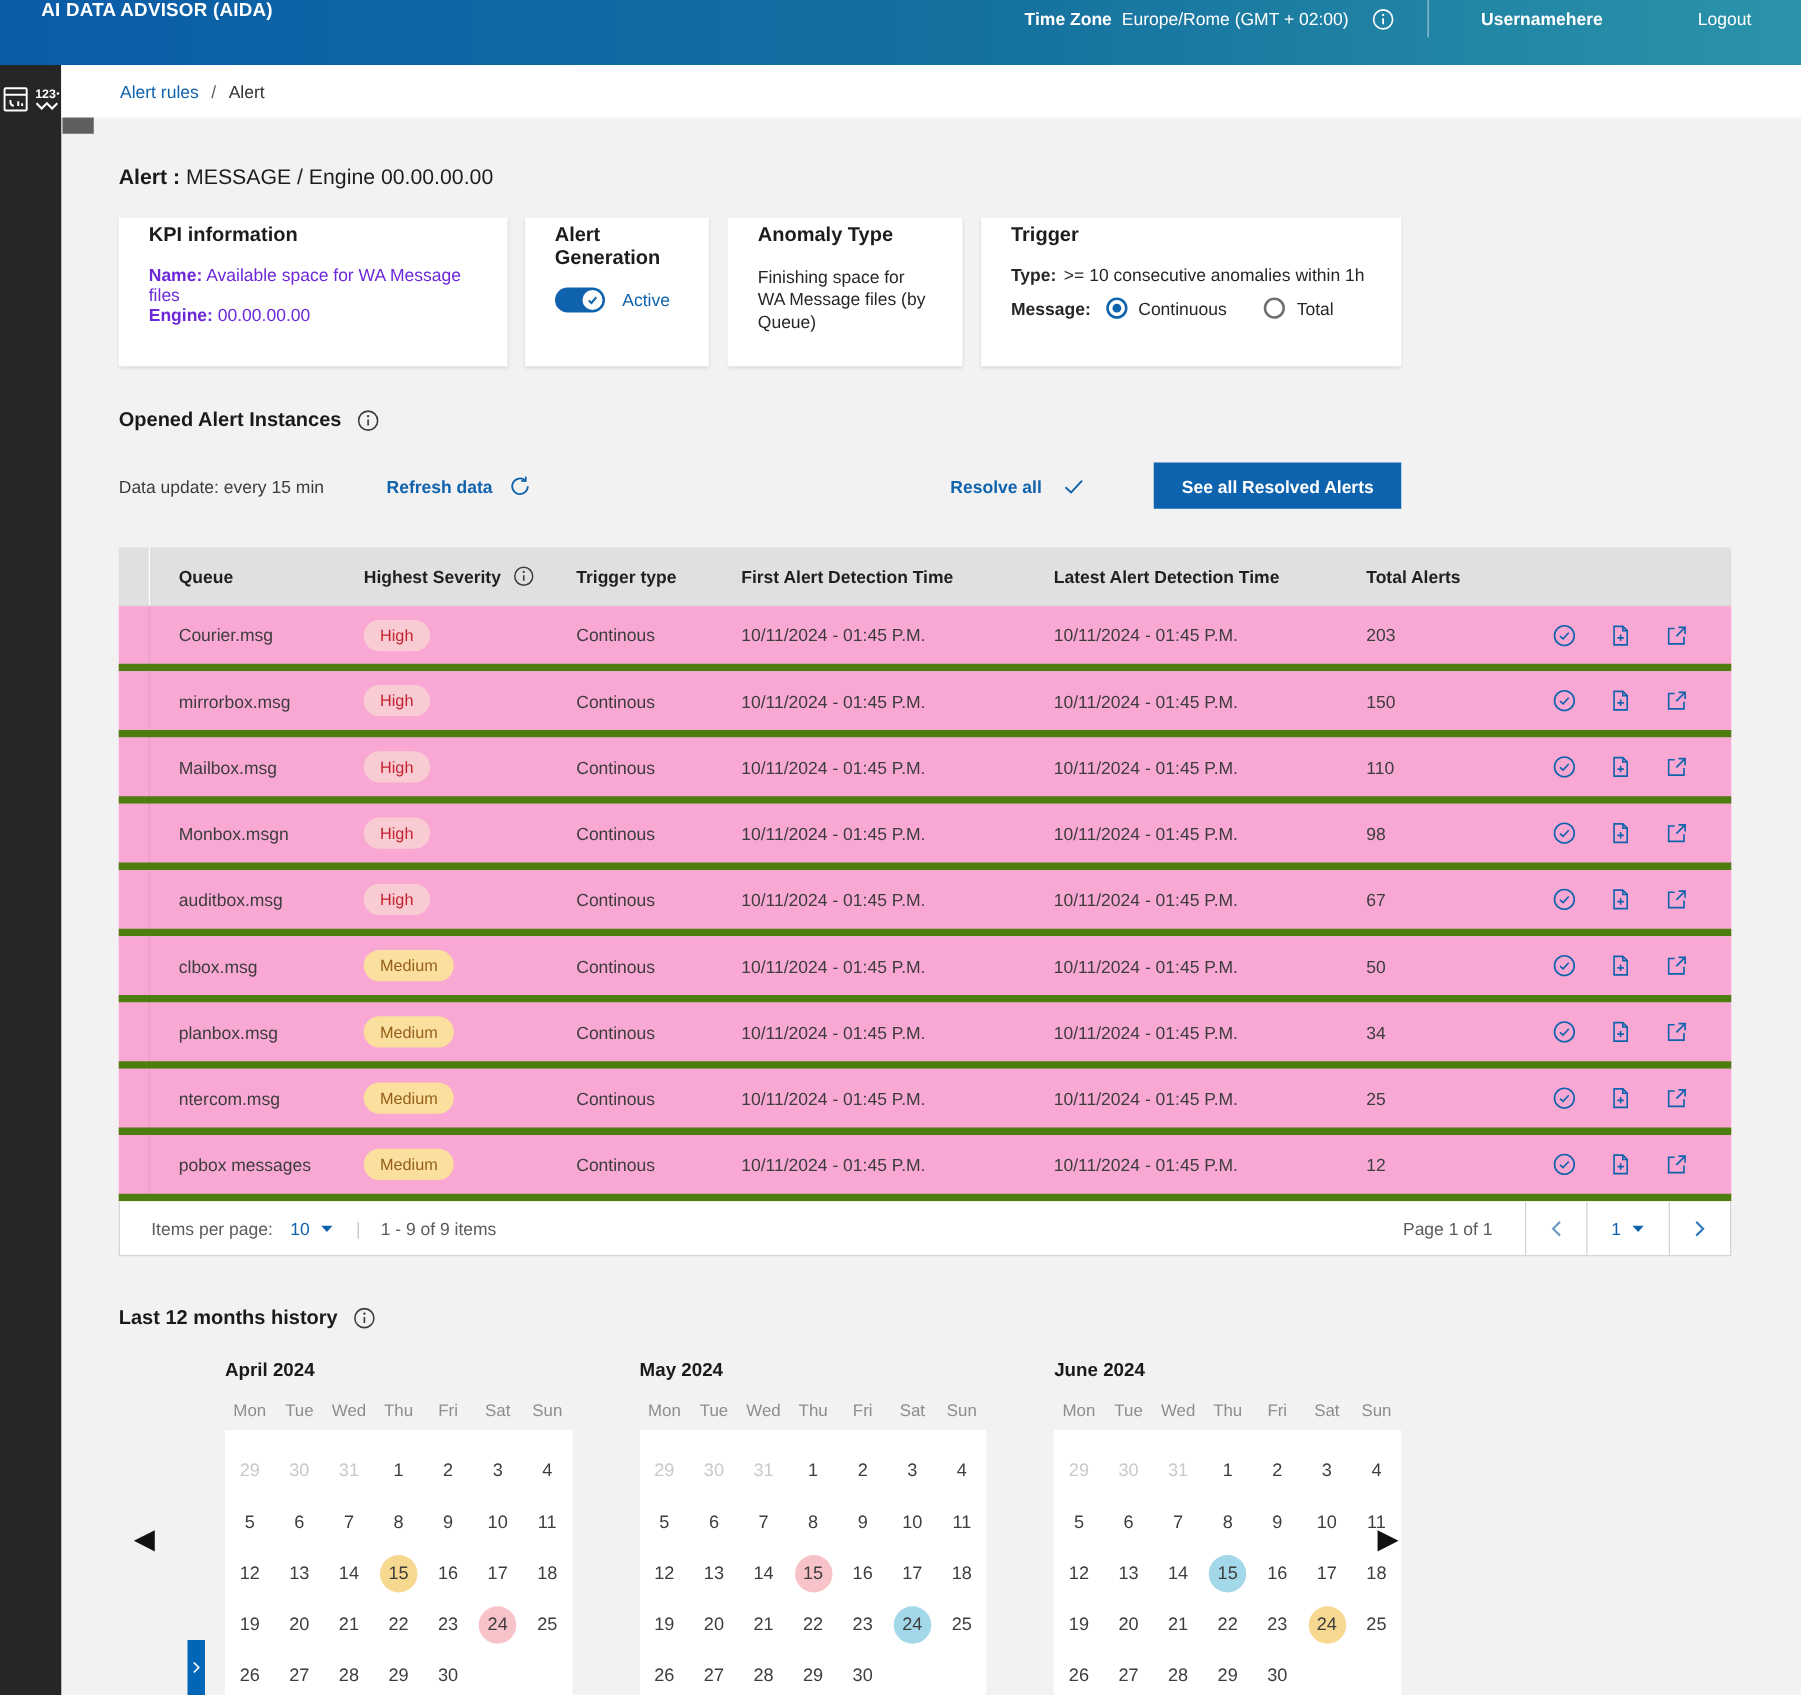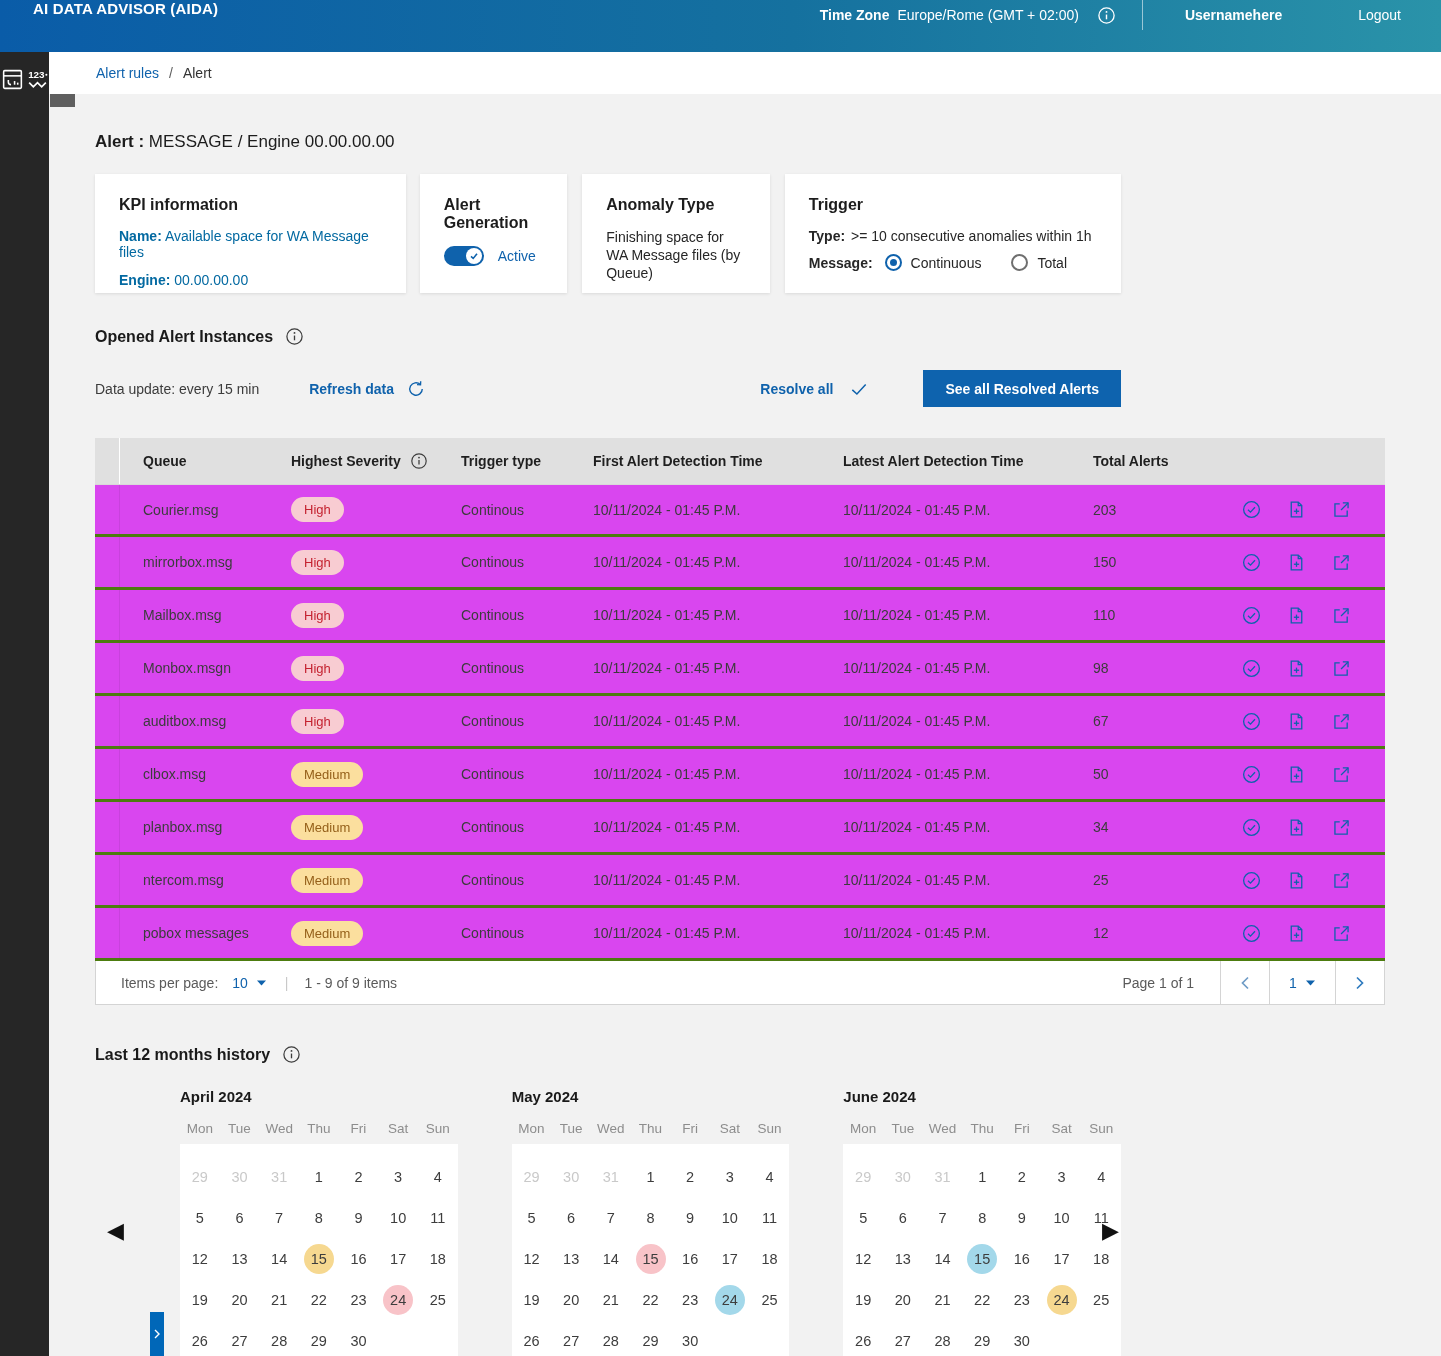--- a/index.html
+++ b/index.html
@@ -31,27 +31,27 @@
   .crumb-link { color:#0f62ac; cursor:pointer; }
   .crumb-sep { color:#5f5f5f; margin:0 10px; }
   .crumb-current { color:#333; }
 
   
   .content { position:absolute; top:94px; left:49px; width:1128px; height:1262px; padding:0 56px 0 46px; }
   .page-title { margin-top:38px; font-size:17px; color:#1c1c1c; }
   .page-title b { font-weight:bold; }
 
   .cards { display:flex; margin-top:22px; }
-  .card { background:#fff; box-shadow:0 1px 3px rgba(0,0,0,.10); padding:22px 24px; height:119px; }
+  .card { background:#fff; box-shadow:0 1px 3px rgba(0,0,0,.10); padding:6px 24px; height:119px; }
   .card h3 { font-size:16px; font-weight:bold; color:#1c1c1c; margin-bottom:14px; }
   .card-kpi { width:402px; margin-right:14px; }
   .card-gen { width:182px; margin-right:15px; }
   .card-anom { width:236px; margin-right:15px; }
   .card-trig { width:431px; }
-  .kv { margin-top:12px; color:#0369a1; }
+  .kv { margin-top:0; color:#6d28d9; }
   .kv b { font-weight:bold; }
   .anom-desc { line-height:1.3; color:#262626; }
 
   .toggle-row { display:flex; align-items:center; margin-top:14px; }
   .toggle { width:40px; height:20px; border-radius:10px; background:#0f62ac; position:relative; cursor:pointer; }
   .toggle .knob { position:absolute; top:2px; right:2px; width:16px; height:16px; border-radius:50%; background:#fff; display:flex; align-items:center; justify-content:center; }
   .toggle-label { color:#0f62ac; margin-left:14px; }
 
   .trig-line { display:flex; align-items:center; margin-top:6px; }
   .trig-line b { font-weight:bold; margin-right:6px; }
@@ -68,21 +68,21 @@
   .update-text { color:#3c3c3c; }
   .refresh { display:flex; align-items:center; color:#0f62ac; font-weight:bold; margin-left:50px; cursor:pointer; }
   .refresh svg { margin-left:12px; }
   .resolve-all { display:flex; align-items:center; color:#0f62ac; font-weight:bold; margin-left:auto; margin-right:54px; cursor:pointer; }
   .resolve-all svg { margin-left:16px; }
   .btn-primary { background:#0e63ae; color:#fff; font-weight:bold; font-size:14px; border:none; height:37px; padding:0 22px; cursor:pointer; font-family:"Liberation Sans",sans-serif; }
 
   
   .table { width:1290px; margin-top:31px; }
   .t-head { display:grid; grid-template-columns:25px 148px 170px 132px 250px 250px 147px 1fr; background:#e0e0e0; height:46px; align-items:center; font-weight:bold; color:#1f1f1f; }
-  .t-row { display:grid; grid-template-columns:25px 148px 170px 132px 250px 250px 147px 1fr; background:#d946ef; height:53px; align-items:center; border-bottom:3px solid #4d7c0f; color:#3c3c3c; }
+  .t-row { display:grid; grid-template-columns:25px 148px 170px 132px 250px 250px 147px 1fr; background:#f9a8d4; height:53px; align-items:center; border-bottom:6px solid #4d7c0f; color:#3c3c3c; }
   .t-row:first-of-type { border-top:1px solid #d9d9d9; }
   .cell { padding-left:23px; }
   .cell.expand { padding-left:0; border-right:1px solid rgba(0,0,0,.07); height:100%; }
   .t-head .cell.expand { border-right:1px solid #fff; }
   .head-sev { display:flex; align-items:center; }
   .head-sev svg { margin-left:9px; }
   .badge { display:inline-block; padding:5px 13px; border-radius:13px; font-size:13px; }
   .badge.high { background:#f8ccd2; color:#c42230; }
   .badge.medium { background:#fbdf9e; color:#95601a; }
   .actions { display:flex; align-items:center; justify-content:center; gap:24px; padding-right:10px; }

